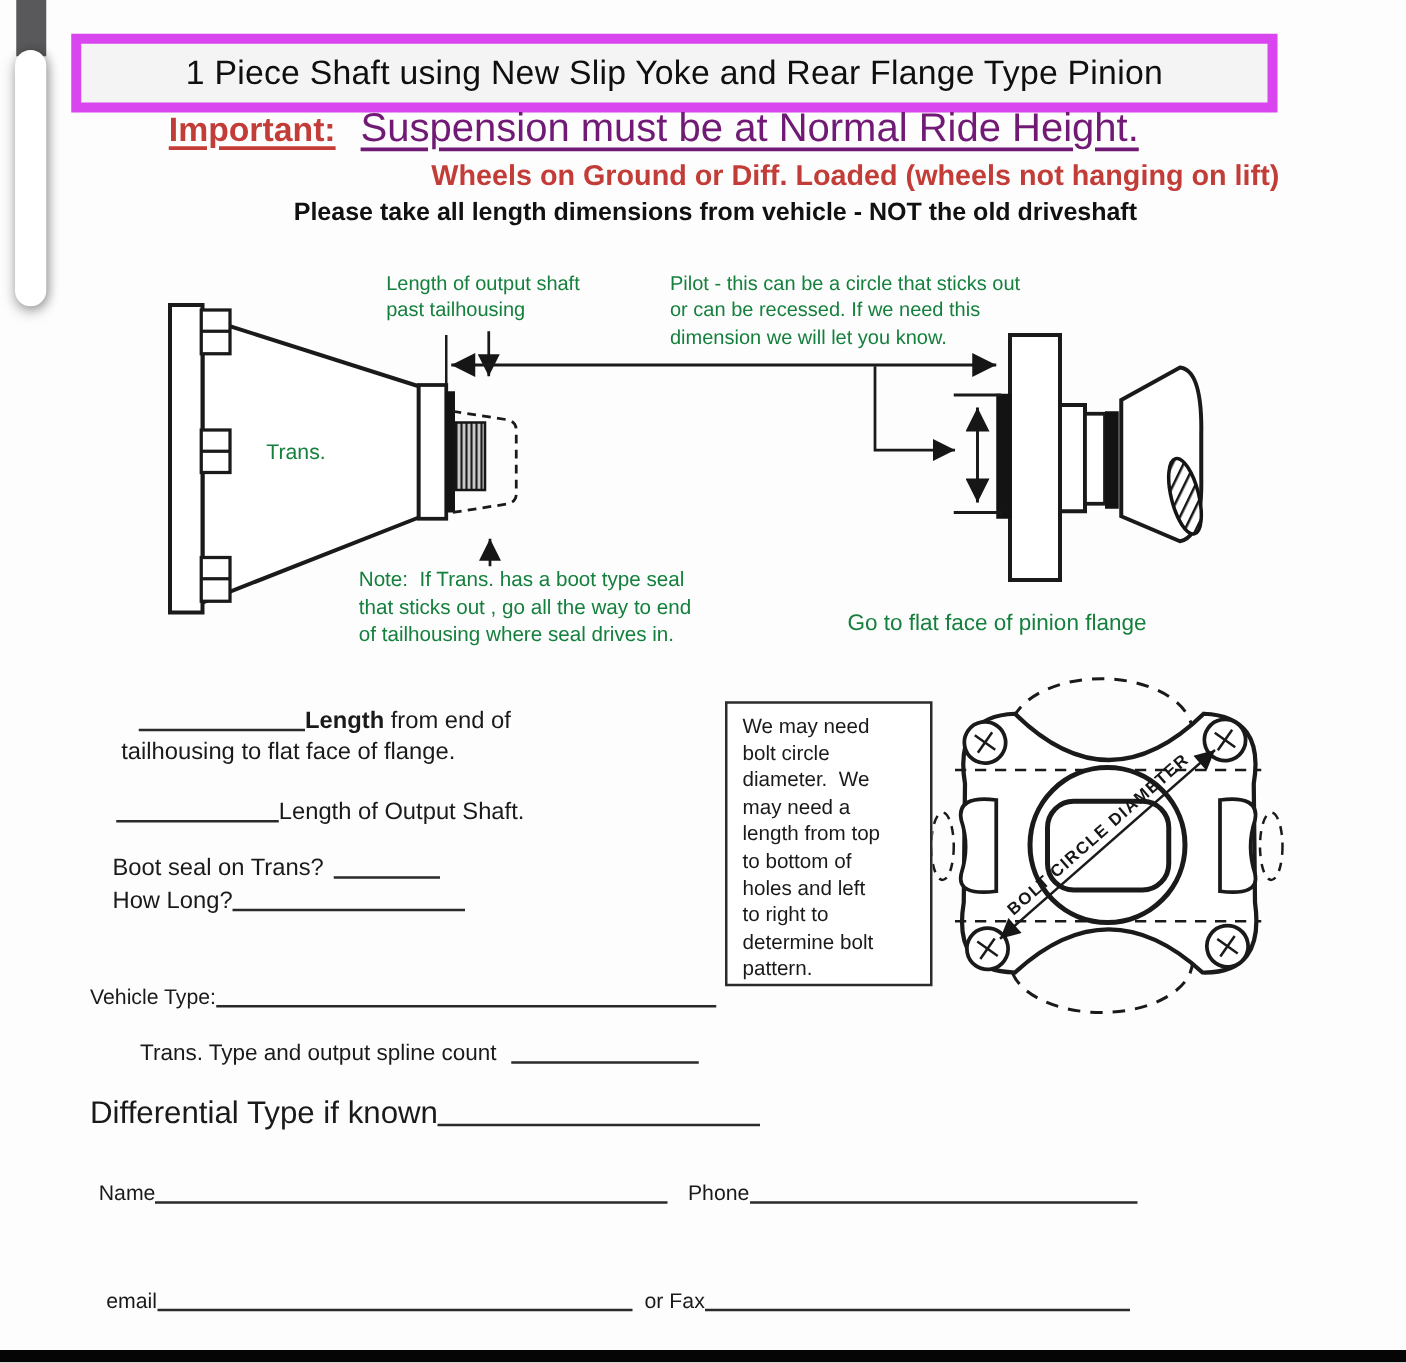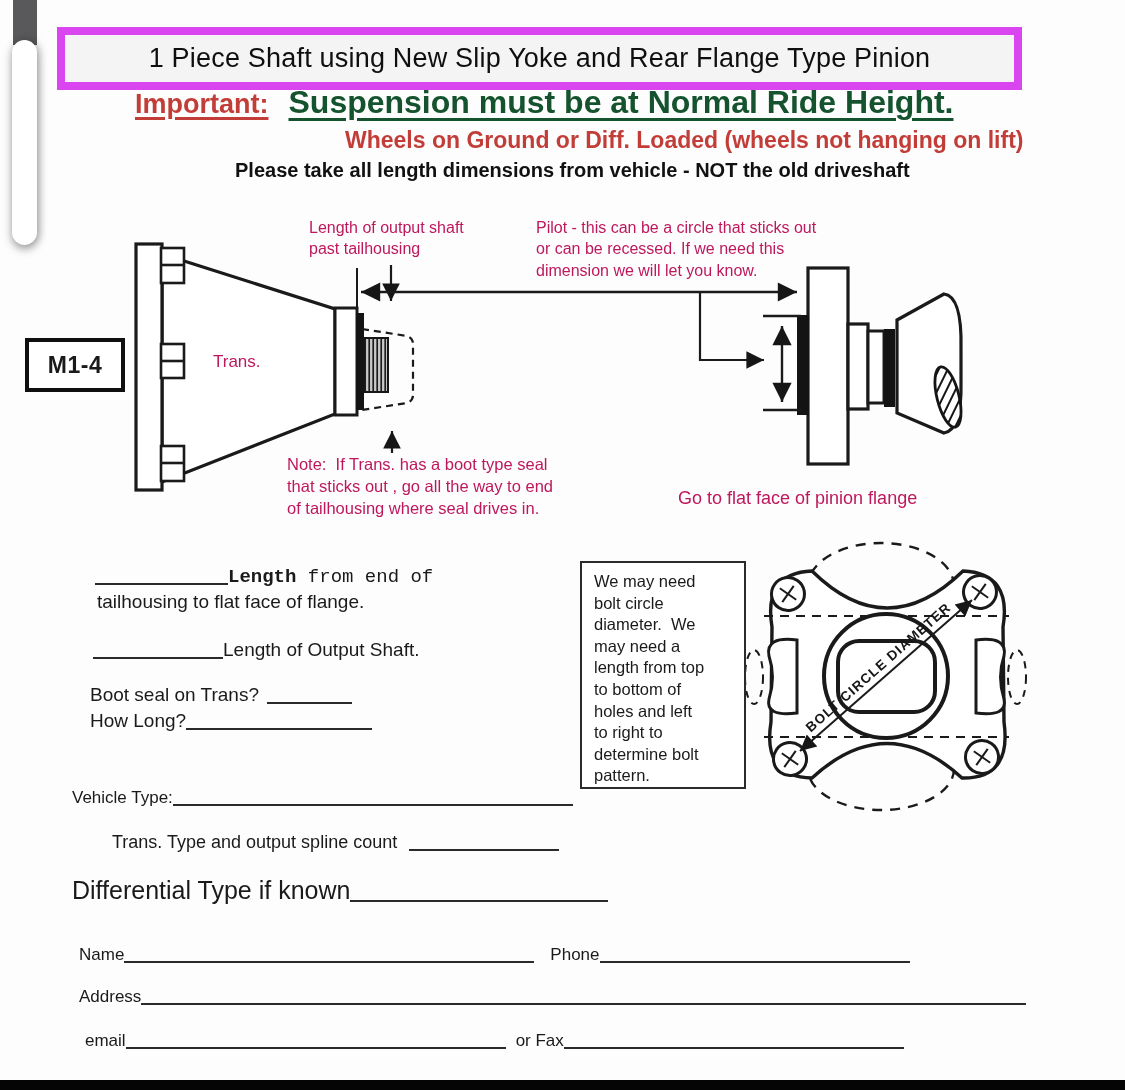--- a/index.html
+++ b/index.html
@@ -18,43 +18,43 @@
 
   
   .title-box{left:57px;top:27px;width:949px;height:47px;background:#f4f4f4;
     border:8px solid #d946ef;display:flex;align-items:center;justify-content:center;}
   .title-box span{font-size:27px;color:#0f0f0f;letter-spacing:.2px;}
 
   
   .imp-line{left:135px;top:84px;display:flex;align-items:baseline;gap:20px;white-space:nowrap;}
   .imp-label{color:#c33d38;font-weight:bold;font-size:27px;text-decoration:underline;
     text-decoration-thickness:2.5px;text-underline-offset:4px;}
-  .imp-main{color:#14532d;font-weight:bold;font-size:32px;text-decoration:underline;
+  .imp-main{color:#701a75;font-weight:normal;font-size:32px;text-decoration:underline;
     text-decoration-thickness:3px;text-underline-offset:5px;text-align:right;}
   .imp-sub{left:345px;top:127px;color:#c33d38;font-weight:bold;font-size:23px;white-space:nowrap;}
   .instruction{left:235px;top:159px;color:#111;font-weight:bold;font-size:20px;white-space:nowrap;}
 
   
-  .note{font-size:16px;line-height:1.33;color:#be185d;}
+  .note{font-size:16px;line-height:1.33;color:#15803d;}
   .out-note{left:309px;top:217px;}
   .pilot-note{left:536px;top:217px;}
   .trans-label{left:213px;top:351px;font-size:17px;}
   .m-badge{left:25px;top:338px;width:92px;height:46px;border:4px solid #0f0f0f;background:#fff;
     display:flex;align-items:center;justify-content:center;font-size:23px;font-weight:bold;letter-spacing:.5px;}
   .boot-note{left:287px;top:454px;font-size:16.5px;}
   .pinion-caption{left:678px;top:487px;font-size:18px;}
   .bolt-box{left:580px;top:561px;width:146px;height:216px;border:2.5px solid #2b2b2b;background:#fff;
     padding:8px 4px 0 12px;font-size:16.5px;line-height:1.31;}
 
   
   .bl{display:inline-block;height:5px;border-bottom:2.5px solid #2a2a2a;vertical-align:-3px;}
 
   
   .mrow{font-size:19px;white-space:nowrap;}
-  .rowA{left:95px;top:566px;font-family:Liberation Mono, monospace;}
+  .rowA{left:111px;top:566px;}
   .rowA2{left:97px;top:591px;}
   .rowB{left:93px;top:639px;}
   .rowC{left:90px;top:684px;}
   .rowD{left:90px;top:710px;}
 
   
   .vrow{white-space:nowrap;}
   .vt{left:72px;top:788px;font-size:17px;}
   .tt{left:72px;top:832px;font-size:18px;margin-left:40px;}
   .dt{left:72px;top:876px;font-size:25px;}
@@ -184,21 +184,20 @@
       <text x="886" y="669" text-anchor="middle" transform="rotate(-41.3 886 676)" font-size="13.5" font-weight="bold" letter-spacing="1.2" fill="#161616">BOLT CIRCLE DIAMETER</text>
     </g>
   </svg>
 
   <div class="abs note pre out-note">Length of output shaft
 past tailhousing</div>
   <div class="abs note pre pilot-note">Pilot - this can be a circle that sticks out
 or can be recessed. If we need this
 dimension we will let you know.</div>
   <div class="abs note trans-label">Trans.</div>
-  <div class="abs m-badge">M1-4</div>
   <div class="abs note pre boot-note">Note:  If Trans. has a boot type seal
 that sticks out , go all the way to end
 of tailhousing where seal drives in.</div>
   <div class="abs note pinion-caption">Go to flat face of pinion flange</div>
   <div class="abs pre bolt-box">We may need
 bolt circle
 diameter.  We
 may need a
 length from top
 to bottom of
@@ -211,17 +210,16 @@
   <div class="abs mrow rowA2">tailhousing to flat face of flange.</div>
   <div class="abs mrow rowB"><span class="bl" style="width:130px"></span><span>Length of Output Shaft.</span></div>
   <div class="abs mrow rowC"><span>Boot seal on Trans?</span><span class="bl" style="width:85px;margin-left:8px"></span></div>
   <div class="abs mrow rowD"><span>How Long?</span><span class="bl" style="width:186px"></span></div>
 
   <div class="abs vrow vt"><span>Vehicle Type:</span><span class="bl" style="width:400px"></span></div>
   <div class="abs vrow tt"><span>Trans. Type and output spline count</span><span class="bl" style="width:150px;margin-left:12px"></span></div>
   <div class="abs vrow dt"><span>Differential Type if known</span><span class="bl" style="width:258px"></span></div>
 
   <div class="abs crow name-row"><span>Name</span><span class="bl" style="width:410px"></span><span style="margin-left:16px">Phone</span><span class="bl" style="width:310px"></span></div>
-  <div class="abs crow addr-row"><span>Address</span><span class="bl" style="width:885px"></span></div>
   <div class="abs crow email-row"><span>email</span><span class="bl" style="width:380px"></span><span style="margin-left:10px">or Fax</span><span class="bl" style="width:340px"></span></div>
 
   <div class="abs bottom-bar"></div>
 </div>
 
 </body></html>

